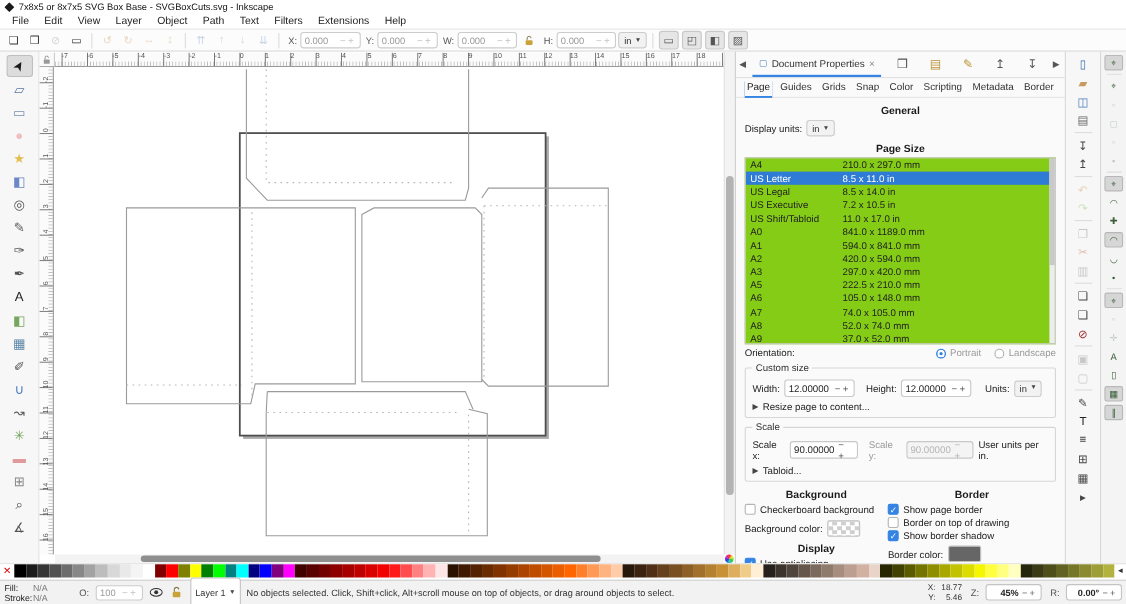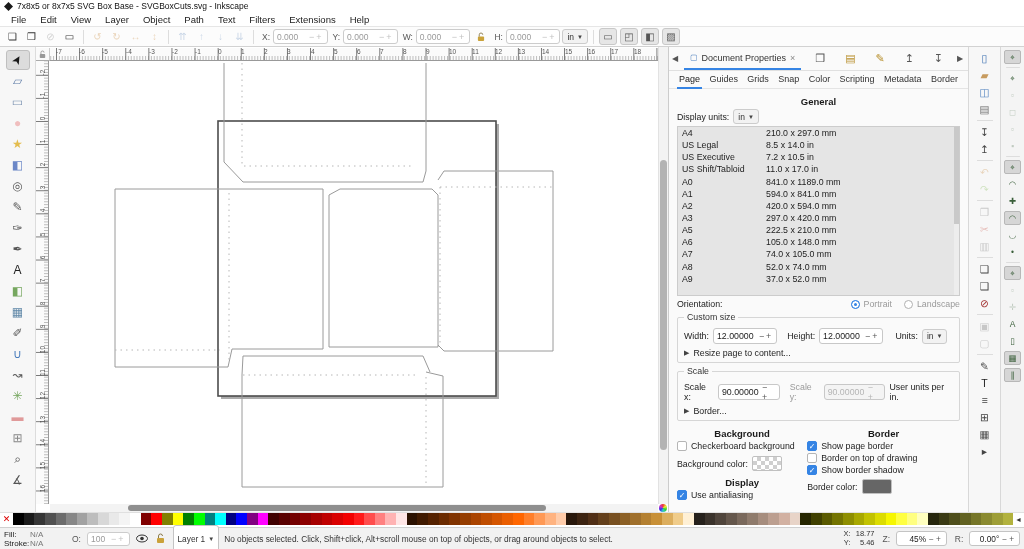--- a/index.html
+++ b/index.html
@@ -55,21 +55,21 @@
   .p-tab { display:flex; align-items:center; gap:4px; height:22px; padding:0 6px; border-bottom:2px solid #3584e4; font-size:9px; color:#333; }
   .p-tab .x { color:#888; font-size:9px; }
   .p-hicons { flex:1; display:flex; justify-content:space-around; align-items:center; }
   .p-hicon { font-size:11px; }
   .p-tabs { height:18px; display:flex; justify-content:space-between; align-items:center; padding:0 8px; font-size:9px; color:#333; border-bottom:1px solid #e4e4e4; }
   .p-tabs .t { padding:2px 2px 3px; }
   .p-tabs .t.active { color:#1a1a1a; box-shadow:0 2px 0 #3584e4; }
   .p-body { padding:4px 8px 0; }
   .sec-title { font-weight:bold; font-size:9.5px; color:#1a1a1a; margin:3px 0 2px;text-align:center; }
   .row { display:flex; align-items:center; gap:4px; margin:2px 0; }
-  .ps-list { height:170px; background:#e5e5e5; border:1px solid #ccc; position:relative; overflow:hidden; margin-top:1px; }
+  .ps-list { height:170px; background:#84cc16; border:1px solid #ccc; position:relative; overflow:hidden; margin-top:1px; }
   .ps-row { display:flex; height:12.15px; align-items:center; font-size:8.8px; color:#222; }
   .ps-row .n { width:88px; padding-left:4px; }
   .ps-row.selected { background:#2e7cd6; color:#fff; }
   .ps-scroll { position:absolute; right:0; top:0; bottom:0; width:5px; background:#ededed; }
   .ps-thumb { position:absolute; left:0; right:0; top:0; height:58%; background:#c9c9c9; }
   .radio { width:9px; height:9px; border-radius:50%; border:1px solid #b0b0b0; background:#fff; display:inline-block; }
   .radio.on { background:#3584e4; border-color:#3584e4; box-shadow:inset 0 0 0 2px #fff; }
   .graylab { color:#9a9a9a; }
   .groupbox { border:1px solid #d6d6d6; border-radius:2px; position:relative; margin:8px 0 4px; padding:8px 6px 3px; }
   .groupbox .legend { position:absolute; top:-6px; left:6px; background:#fafafa; padding:0 3px; font-size:8.8px; color:#333; }
@@ -107,21 +107,21 @@
 
   
   .statusbar { position:absolute; left:0; right:0; bottom:0; height:22px; background:#f2f2f2; border-top:1px solid #d0d0d0; display:flex; align-items:center; gap:5px; padding:0 4px; font-size:8.5px; }
   .fs-grid { display:grid; grid-template-columns:26px 34px; line-height:9px; font-size:8px; color:#222; }
   .fs-grid .v { color:#777; }
   .sb-icon { width:14px; height:14px; display:flex; align-items:center; justify-content:center; }
   .layer-dd { border:1px solid #c4c4c4; background:#fff; border-radius:3px; height:27px; display:flex; align-items:center; gap:3px; padding:0 4px; font-size:8.3px; color:#333; }
   .sb-msg { flex:1; font-size:8.3px; color:#333; white-space:nowrap; overflow:hidden; }
   .xy-grid { display:grid; grid-template-columns:auto 22px; column-gap:2px; line-height:8.5px; font-size:7.5px; color:#333; text-align:right; }
   .zr-spin { display:flex; align-items:center; border:1px solid #c4c4c4; border-radius:3px; height:15px; background:#fff; font-size:8.3px; padding:0 3px; }
-  .zr-spin .val { width:26px; text-align:right; color:#222; margin-right:3px; }
+  .zr-spin .val { width:26px; text-align:right; color:#222; margin-right:3px;font-weight:bold; }
   .zr-spin .pm { color:#555; letter-spacing:2px; }
 
   svg.drawing { position:absolute; left:0; top:0; }
 </style>
 </head>
 <body>
 
 <div class="titlebar">
   <svg width="9" height="9" viewBox="0 0 10 10">
       <polygon points="5,0 10,5 5,10 0,5" fill="#1a1a1a"></polygon>
@@ -454,29 +454,34 @@
   <div class="p-body">
     <div class="sec-title">General</div>
     <div class="row">
       <span style="font-size:8.8px">Display units:</span>
       <span class="dd">
           <span>in</span>
           <span class="caret">▼</span>
         </span>
     </div>
 
+    <div class="sec-title" style="margin-top:6px">Page Size</div>
     <div class="ps-list">
       <span>
         
       
           <div class="ps-row">
             <span class="n">A4</span>
             <span class="d">210.0 x 297.0 mm</span>
           </div>
         
+          <div class="ps-row selected">
+            <span class="n">US Letter</span>
+            <span class="d">8.5 x 11.0 in</span>
+          </div>
         
           <div class="ps-row">
             <span class="n">US Legal</span>
             <span class="d">8.5 x 14.0 in</span>
           </div>
         
           <div class="ps-row">
             <span class="n">US Executive</span>
             <span class="d">7.2 x 10.5 in</span>
           </div>
@@ -581,21 +586,21 @@
           </span>
         <span class="graylab" style="margin-left:6px">Scale y:</span>
         <span class="pspin disabled">
             <span class="val">90.00000</span>
             <span class="pm">−+</span>
           </span>
         <span style="margin-left:auto">User units per in.</span>
       </div>
       <div class="expander">
         <span class="tri">▶</span>
-        <span>Border...</span>
+        <span>Tabloid...</span>
       </div>
     </div>
 
     <div class="cols2">
       <div class="col-l">
         <div class="sec-title">Background</div>
         <div class="cbrow">
           <span class="cb"></span>
           <span>Checkerboard background</span>
         </div>

